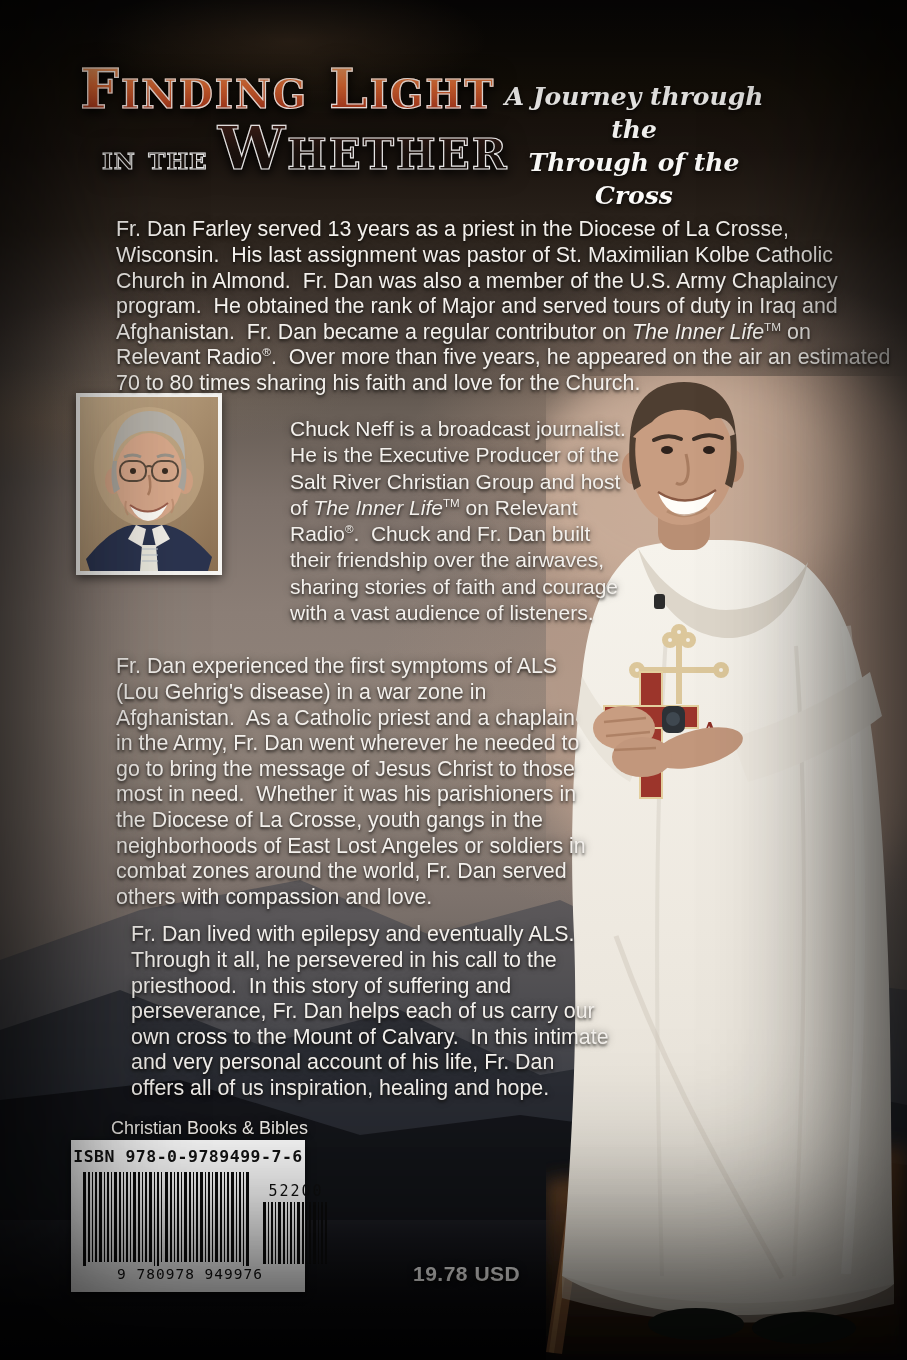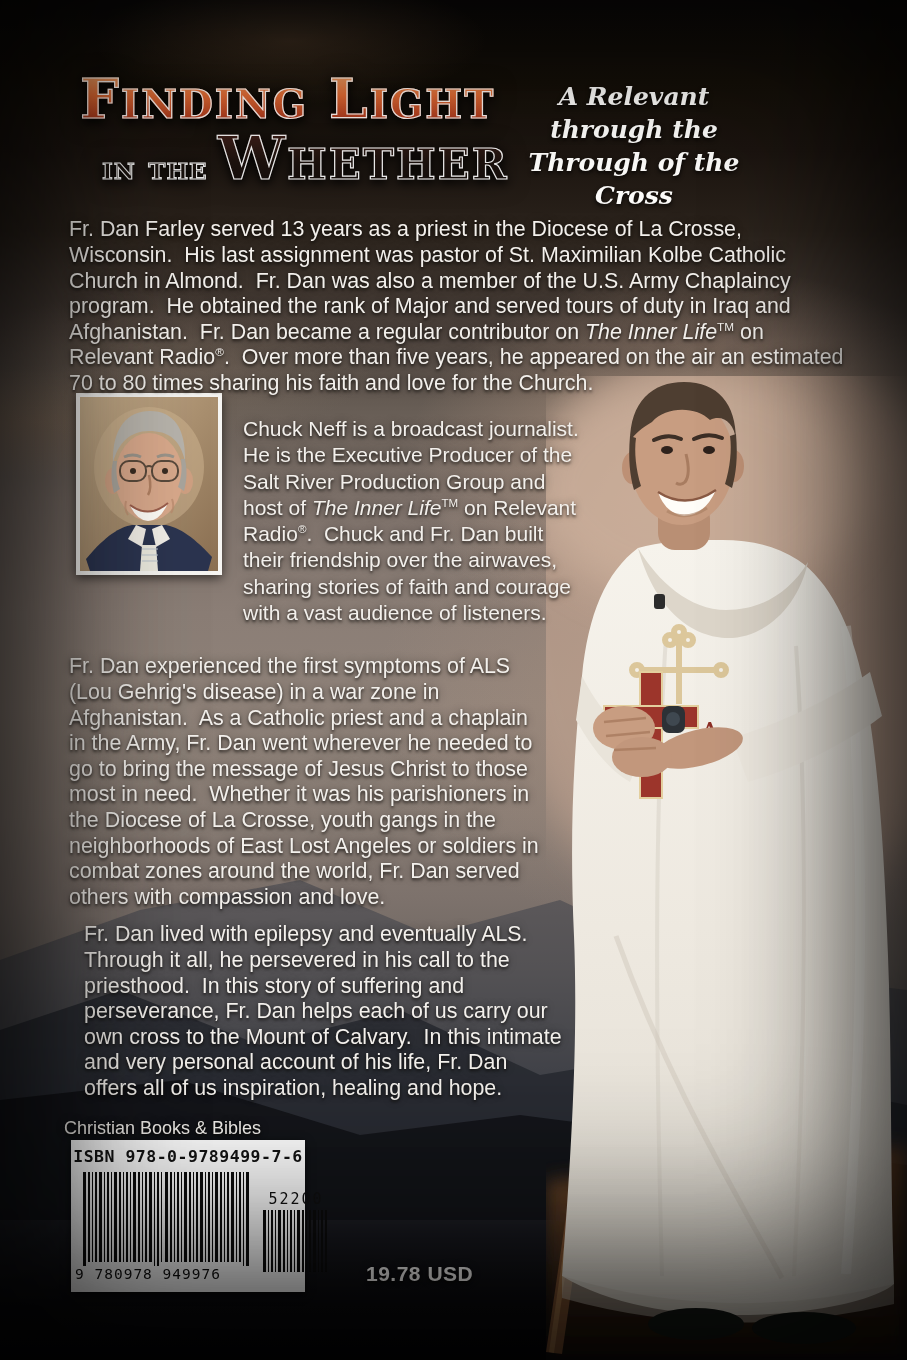--- a/index.html
+++ b/index.html
@@ -16,23 +16,23 @@
         #0b0908 0%,#151009 6%,#1c1510 11%,#2b231c 17%,#4a403a 24%,
         #675d55 30%,#7d716a 37%,#8b7e76 45%,#8f8279 52%,#887c74 60%,
         #7d726c 66%,#6f6762 71%,#585453 76%,#3f3f44 81%,#2a2c33 86%,
         #191a1f 91%,#0c0c0e 96%,#070708 100%);
   }
   .vignette{position:absolute;inset:0;pointer-events:none;z-index:9;
     box-shadow:inset 0 0 140px 45px rgba(0,0,0,.55), inset 0 -120px 160px 20px rgba(0,0,0,.55);}
   .mountains{position:absolute;left:0;top:840px;width:907px;height:380px;z-index:1;}
   .priest{position:absolute;left:546px;top:376px;width:361px;height:984px;z-index:2;}
   .txt{color:#f3f0ec;text-shadow:0 2px 3px rgba(10,8,6,.7),0 0 9px rgba(0,0,0,.4);
-       white-space:pre-wrap;z-index:5;position:absolute;}
+       white-space:pre-wrap;z-index:5;position:absolute;margin-left:47px;}
   
-  .title-wrap{position:absolute;left:80px;top:56px;z-index:6;margin-top:10px;}
+  .title-wrap{position:absolute;left:80px;top:56px;z-index:6;}
   .t-line{display:flex;align-items:baseline;
     font-family:"DejaVu Serif",serif;font-weight:bold;font-variant:small-caps;
     filter:drop-shadow(0 3px 4px rgba(0,0,0,.75)) drop-shadow(0 0 10px rgba(0,0,0,.5));}
   .t1{font-size:55px;letter-spacing:2px;
       background:linear-gradient(180deg,#f6b275 0%,#e06a33 45%,#8e2012 100%);
       -webkit-background-clip:text;background-clip:text;color:transparent;
       -webkit-text-stroke:1.2px rgba(255,255,255,.92);}
   .t2{margin-left:22px;margin-top:-8px;}
   .t2-small{font-size:33px;letter-spacing:1px;color:#19120e;
       -webkit-text-stroke:1.1px rgba(255,255,255,.9);margin-right:10px;}
@@ -56,23 +56,23 @@
     box-shadow:0 3px 10px rgba(0,0,0,.6);}
   .chuckphoto svg{display:block;width:138px;height:174px;}
   
   .category{left:64px;top:1118px;font-size:18px;white-space:nowrap;}
   .barcodebox{position:absolute;left:71px;top:1140px;width:234px;height:152px;
     background:#fff;z-index:6;box-shadow:0 2px 8px rgba(0,0,0,.6);}
   .isbnline{position:absolute;left:0;top:7px;width:100%;text-align:center;
     font-family:"DejaVu Sans Mono",monospace;font-weight:bold;font-size:16.5px;
     letter-spacing:.5px;color:#141414;}
   .eanbars{position:absolute;left:12px;top:32px;width:168px;height:94px;}
-  .eandigits{position:absolute;left:4px;top:126px;width:188px;text-align:left;
+  .eandigits{position:absolute;left:4px;top:126px;width:188px;text-align:right;
     font-family:"DejaVu Sans Mono",monospace;font-size:14.5px;letter-spacing:1px;color:#111;}
-  .addon{position:absolute;left:192px;top:50px;width:66px;}
+  .addon{position:absolute;left:192px;top:42px;width:66px;}
   .addoncode{font-family:"DejaVu Sans Mono",monospace;font-size:15px;letter-spacing:2px;
     color:#111;text-align:center;margin-bottom:2px;}
   .price{left:366px;top:1262px;font-size:21px;font-weight:bold;letter-spacing:.5px;
     white-space:nowrap;color:#fbfaf8;}
 </style>
 </head>
 <body>
 
 <div class="cover">
 
@@ -176,21 +176,21 @@
     <div class="t-line">
         <span class="t1">Finding Light</span>
       </div>
     <div class="t-line t2">
       <span class="t2-small">in the</span>
       <span class="t2-big">Whether</span>
     </div>
   </div>
 
   <div class="subtitle">
-    <div>A Relevant through the</div>
+    <div>A Journey through the</div>
     <div>Through of the Cross</div>
   </div>
 
   <p class="txt intro"><span>Fr. Dan Farley served 13 years as a priest in the Diocese of La Crosse, Wisconsin.  His last assignment was pastor of St. Maximilian Kolbe Catholic Church in Almond.  Fr. Dan was also a member of the U.S. Army Chaplaincy program.  He obtained the rank of Major and served tours of duty in Iraq and Afghanistan.  Fr. Dan became a regular contributor on </span><i>The Inner Life</i><sup>TM</sup><span> on Relevant Radio</span><sup>®</sup><span>.  Over more than five years, he appeared on the air an estimated 70 to 80 times sharing his faith and love for the Church.</span></p>
 
   <div class="chuckphoto">
     <svg viewBox="0 0 138 174">
       <defs>
         <linearGradient id="chuckBg" x1="0" y1="0" x2="1" y2="1">
           <stop offset="0" stop-color="#c9b08d"></stop>
@@ -217,21 +217,21 @@
       <path d="M66,70 Q 69,68 72,70" stroke="#5a4a3c" stroke-width="2" fill="none"></path>
       <circle cx="53" cy="74" r="3" fill="#3a2c22"></circle>
       <circle cx="85" cy="74" r="3" fill="#3a2c22"></circle>
       <path d="M69,78 Q 72,92 68,98" stroke="#b07f62" stroke-width="2.5" fill="none"></path>
       <path d="M50,108 Q 69,122 88,106 Q 80,124 68,124 Q 56,123 50,108 Z" fill="#fffdf8"></path>
       <path d="M50,108 Q 69,122 88,106" stroke="#9c5f4d" stroke-width="2" fill="none"></path>
       <path d="M46,104 Q 44,112 48,118 M92,102 Q 95,110 91,116" stroke="#bb8a6c" stroke-width="2" fill="none" opacity=".7"></path>
     </svg>
   </div>
 
-  <p class="txt chucktext"><span>Chuck Neff is a broadcast journalist.  He is the Executive Producer of the Salt River Production Group and host of </span><i>The Inner Life</i><sup>TM</sup><span> on Relevant Radio</span><sup>®</sup><span>.  Chuck and Fr. Dan built their friendship over the airwaves, sharing stories of faith and courage with a vast audience of listeners.</span></p>
+  <p class="txt chucktext"><span>Chuck Neff is a broadcast journalist.  He is the Executive Producer of the Salt River Christian Group and host of </span><i>The Inner Life</i><sup>TM</sup><span> on Relevant Radio</span><sup>®</sup><span>.  Chuck and Fr. Dan built their friendship over the airwaves, sharing stories of faith and courage with a vast audience of listeners.</span></p>
 
   <p class="txt als">Fr. Dan experienced the first symptoms of ALS (Lou Gehrig's disease) in a war zone in Afghanistan.  As a Catholic priest and a chaplain in the Army, Fr. Dan went wherever he needed to go to bring the message of Jesus Christ to those most in need.  Whether it was his parishioners in the Diocese of La Crosse, youth gangs in the neighborhoods of East Lost Angeles or soldiers in combat zones around the world, Fr. Dan served others with compassion and love.</p>
 
   <p class="txt hope">Fr. Dan lived with epilepsy and eventually ALS.  Through it all, he persevered in his call to the priesthood.  In this story of suffering and perseverance, Fr. Dan helps each of us carry our own cross to the Mount of Calvary.  In this intimate and very personal account of his life, Fr. Dan offers all of us inspiration, healing and hope.</p>
 
   <div class="txt category">Christian Books &amp; Bibles</div>
 
   <div class="barcodebox">
     <div class="isbnline">ISBN 978-0-9789499-7-6</div>
     <svg class="eanbars" viewBox="0 0 168 94" preserveAspectRatio="none">

